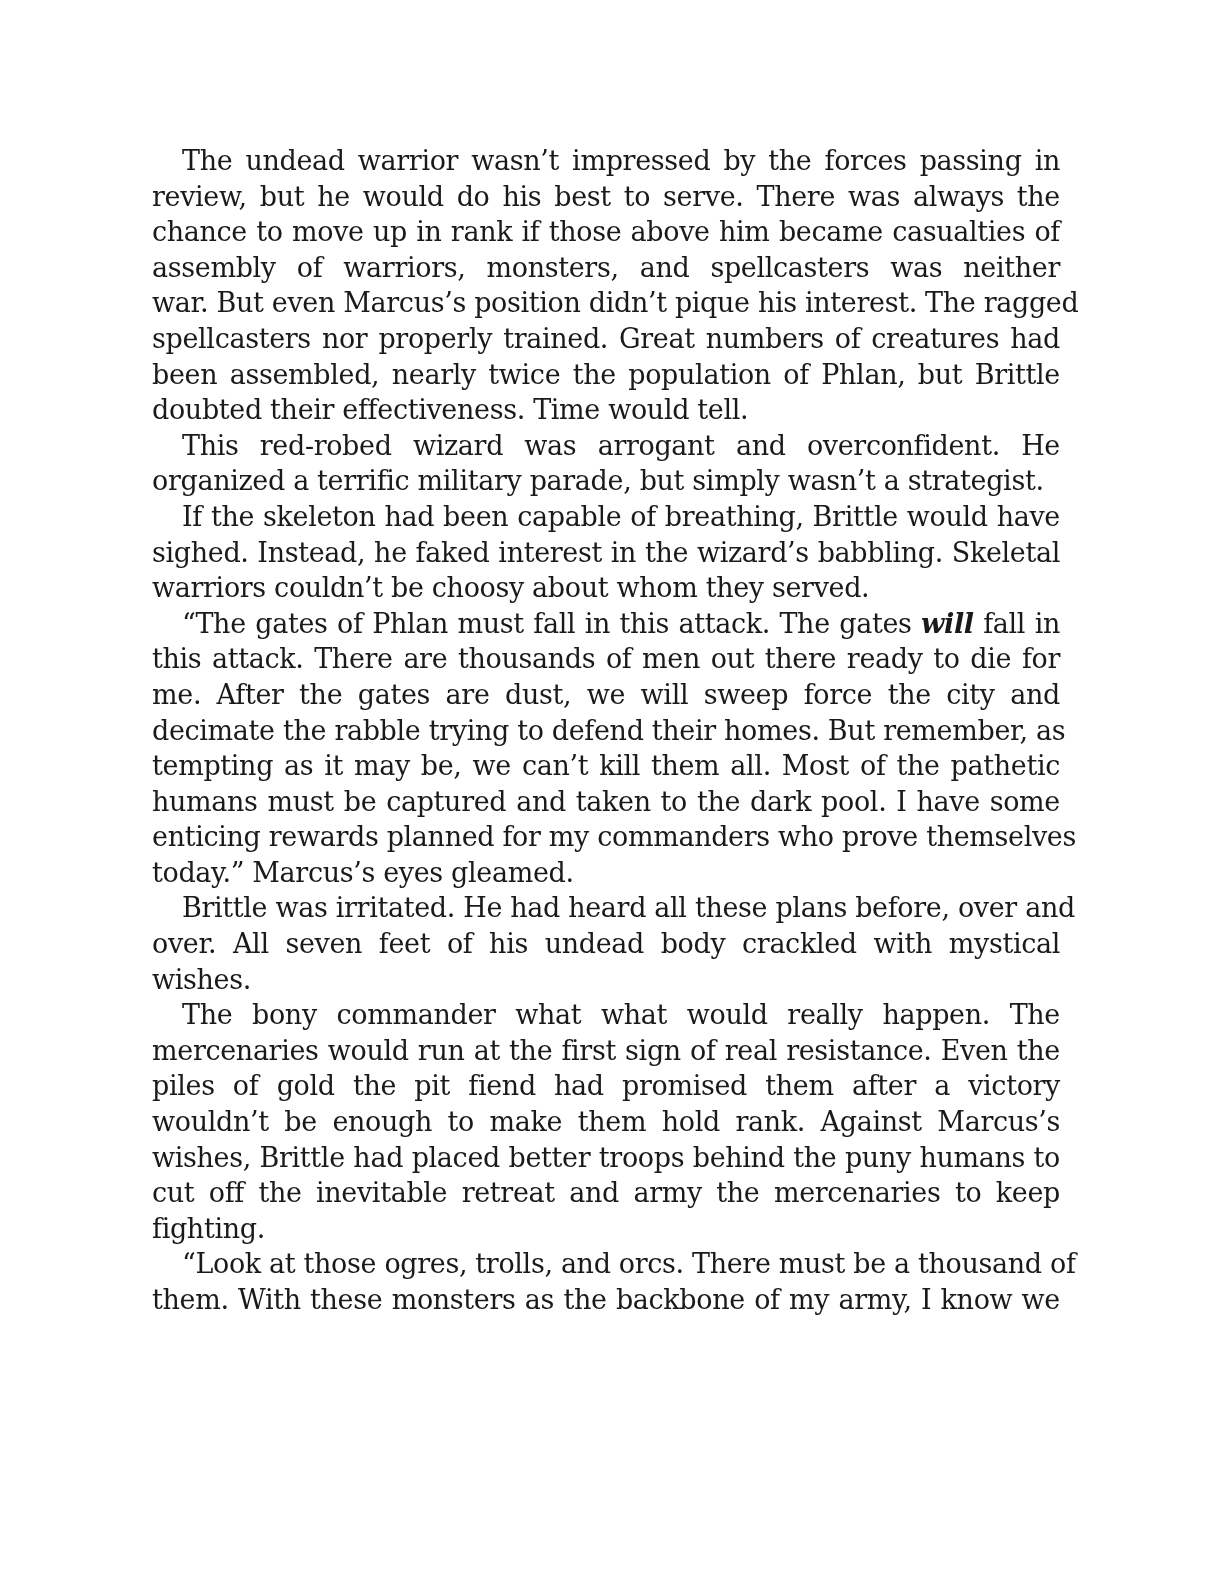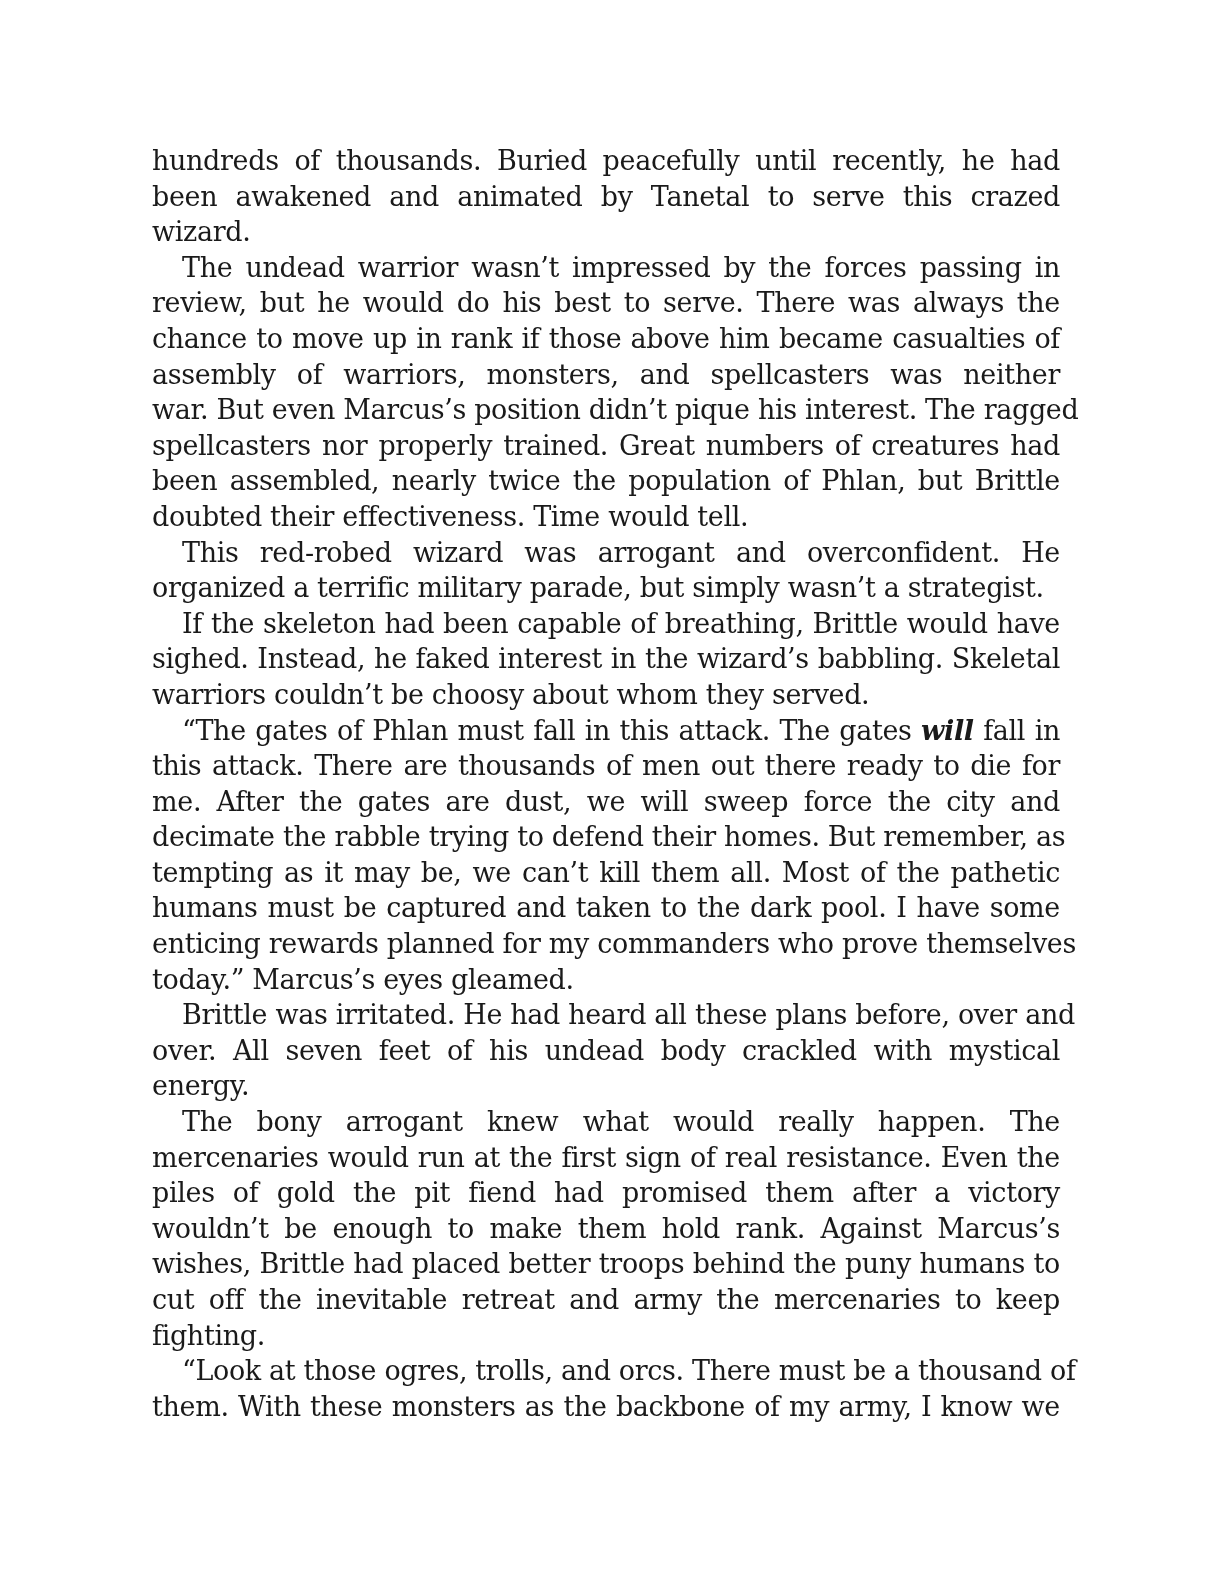--- a/index.html
+++ b/index.html
@@ -37,25 +37,20 @@
     .line.indent {
       text-indent: 30px;
     }
     em { font-style: italic; font-weight: bold; }
   </style>
 </head>
 <body>
 
 <div class="page">
 
-  <div>
-    <span class="line">hundreds of thousands. Buried peacefully until recently, he had</span>
-    <span class="line">been awakened and animated by Tanetal to serve this crazed</span>
-    <span class="line last">wizard.</span>
-  </div>
 
   <div>
     <span class="line indent">The undead warrior wasn’t impressed by the forces passing in</span>
     <span class="line">review, but he would do his best to serve. There was always the</span>
     <span class="line">chance to move up in rank if those above him became casualties of</span>
     <span class="line">assembly of warriors, monsters, and spellcasters was neither</span>
     <span class="line">war. But even Marcus’s position didn’t pique his interest. The ragged</span>
     <span class="line">spellcasters nor properly trained. Great numbers of creatures had</span>
     <span class="line">been assembled, nearly twice the population of Phlan, but Brittle</span>
     <span class="line last">doubted their effectiveness. Time would tell.</span>
@@ -79,25 +74,25 @@
     <span class="line">decimate the rabble trying to defend their homes. But remember, as</span>
     <span class="line">tempting as it may be, we can’t kill them all. Most of the pathetic</span>
     <span class="line">humans must be captured and taken to the dark pool. I have some</span>
     <span class="line">enticing rewards planned for my commanders who prove themselves</span>
     <span class="line last">today.” Marcus’s eyes gleamed.</span>
   </div>
 
   <div>
     <span class="line indent">Brittle was irritated. He had heard all these plans before, over and</span>
     <span class="line">over. All seven feet of his undead body crackled with mystical</span>
-    <span class="line last">energy.</span>
+    <span class="line last">wishes.</span>
   </div>
 
   <div>
-    <span class="line indent">The bony arrogant knew what would really happen. The</span>
+    <span class="line indent">The bony commander what what would really happen. The</span>
     <span class="line">mercenaries would run at the first sign of real resistance. Even the</span>
     <span class="line">piles of gold the pit fiend had promised them after a victory</span>
     <span class="line">wouldn’t be enough to make them hold rank. Against Marcus’s</span>
     <span class="line">wishes, Brittle had placed better troops behind the puny humans to</span>
     <span class="line">cut off the inevitable retreat and army the mercenaries to keep</span>
     <span class="line last">fighting.</span>
   </div>
 
   <div>
     <span class="line indent">“Look at those ogres, trolls, and orcs. There must be a thousand of</span>

